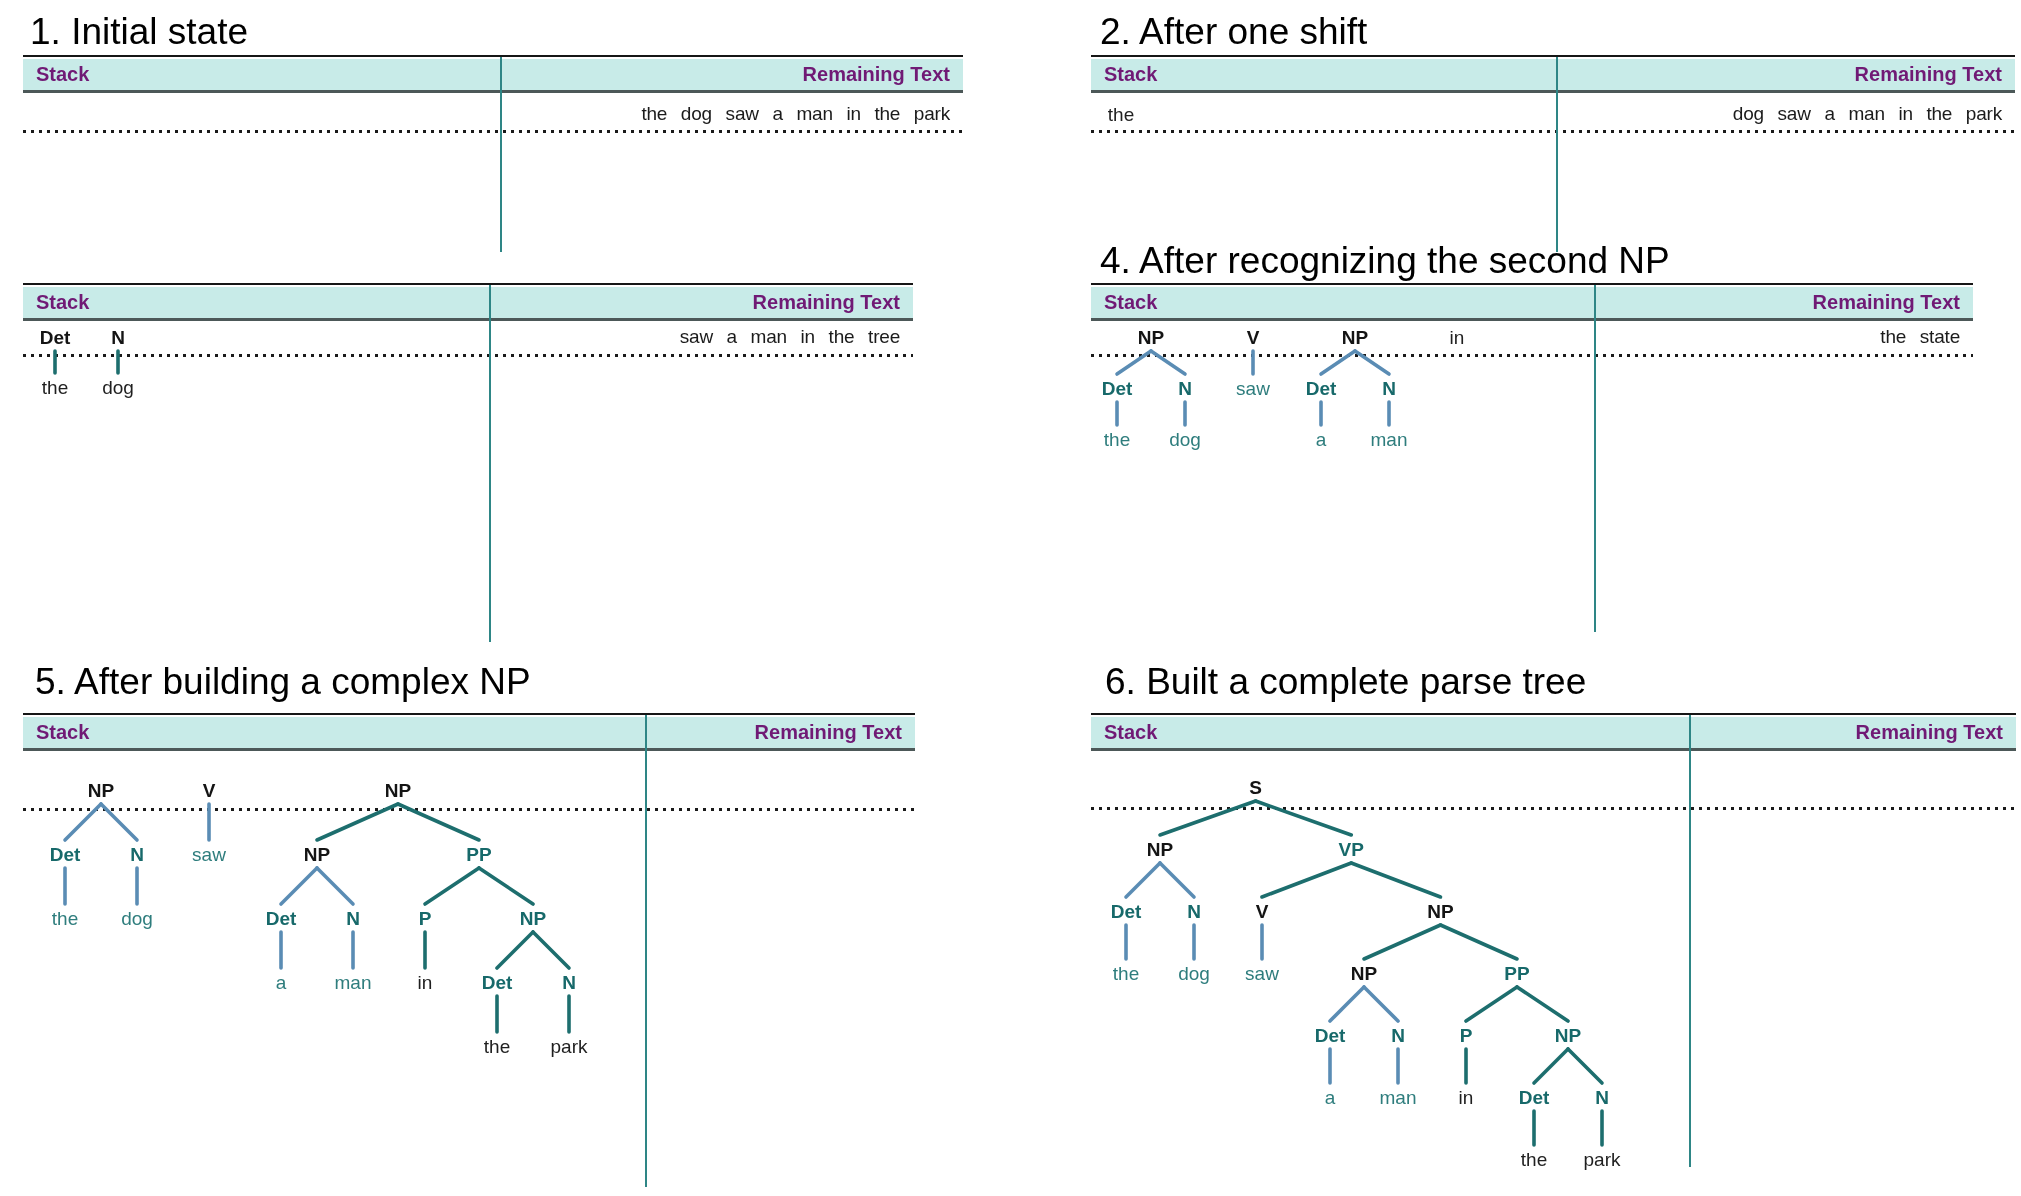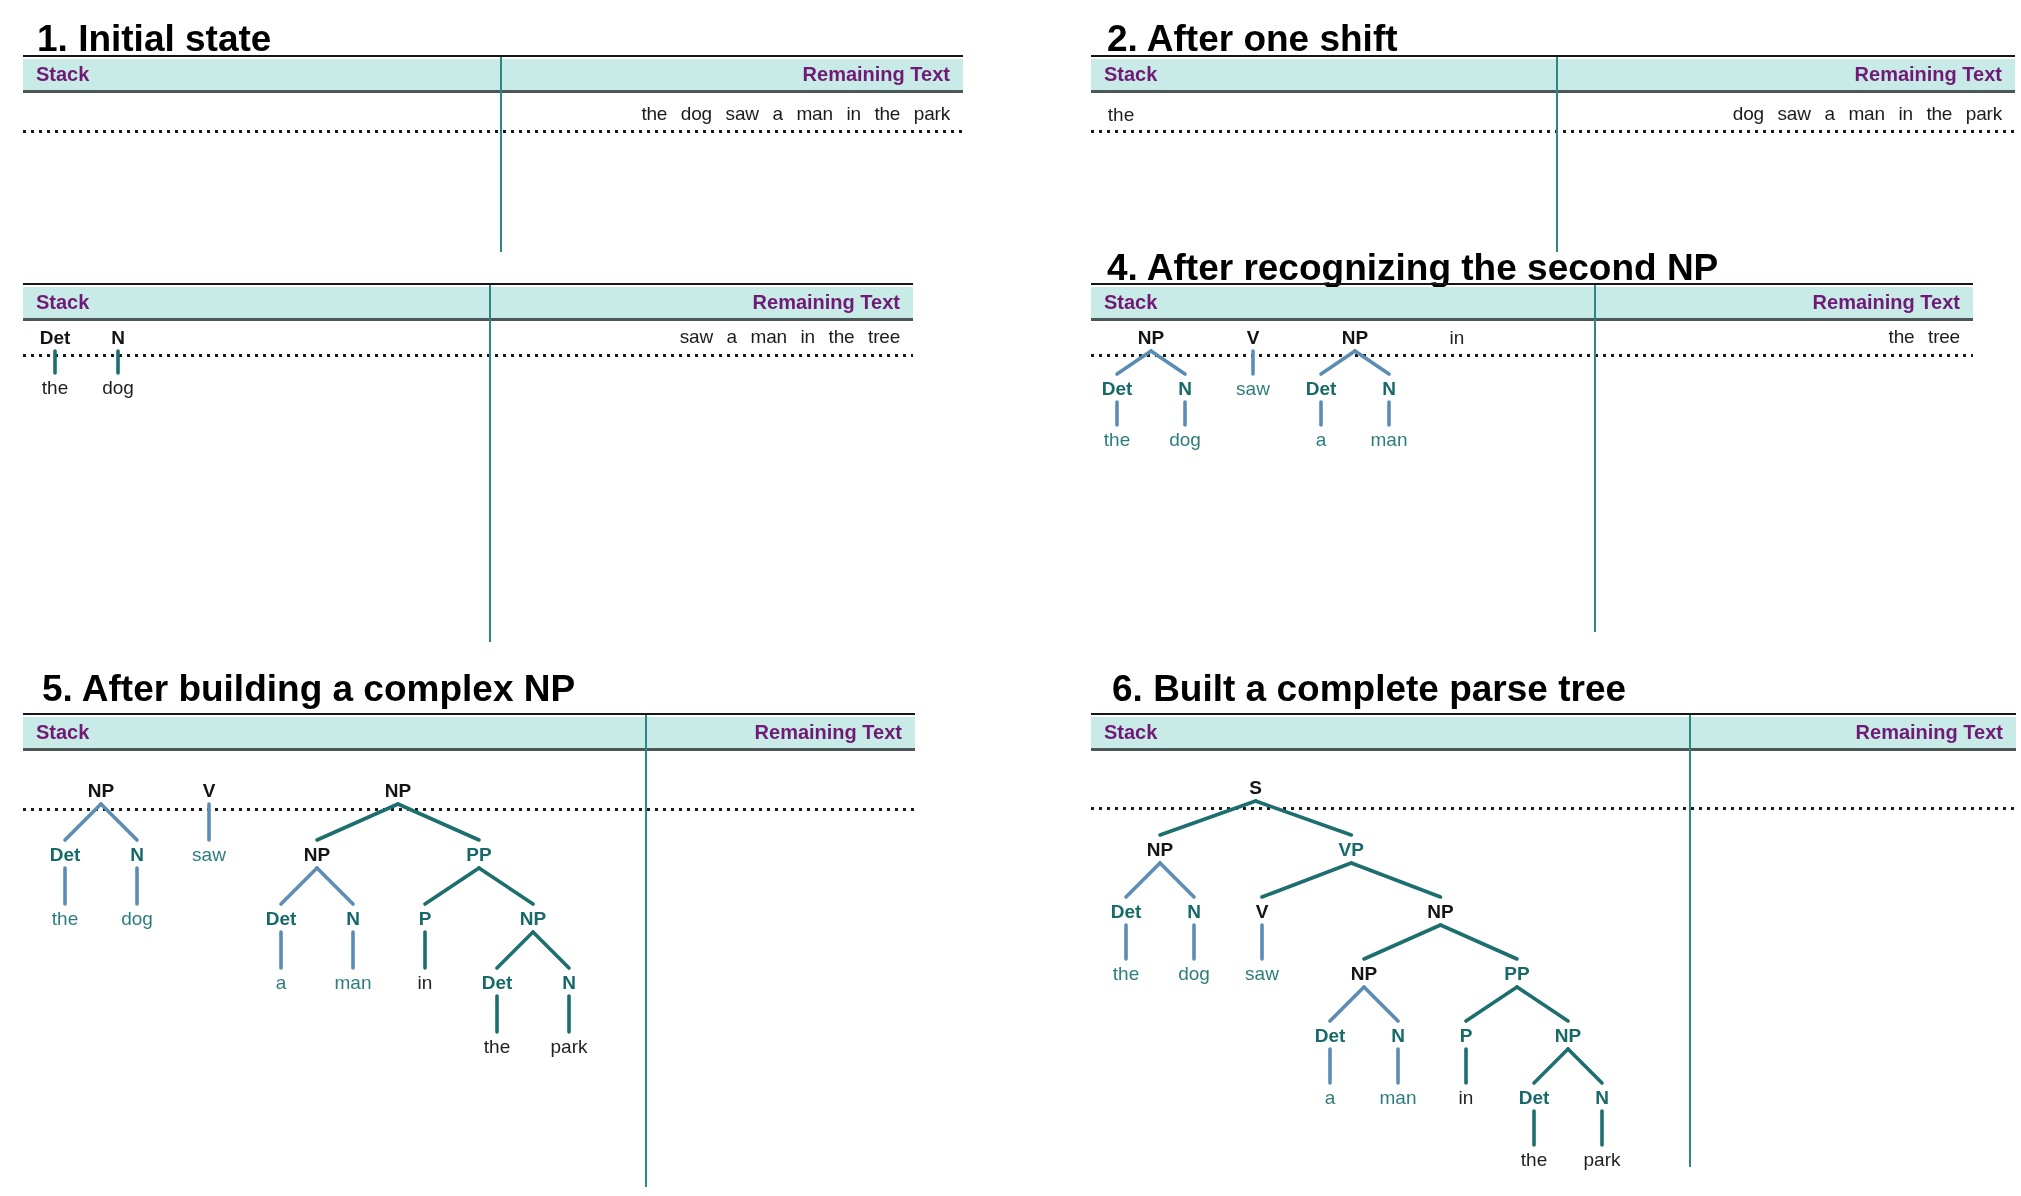--- a/index.html
+++ b/index.html
@@ -1,23 +1,23 @@
 <!DOCTYPE html>
 <html><head>
 <meta charset="utf-8">
 <style>
   html,body{margin:0;padding:0;background:#ffffff;}
   body{font-family:"Liberation Sans","DejaVu Sans",sans-serif;}
   #canvas{position:relative;width:2021px;height:1196px;background:#fff;overflow:hidden;}
 
   .panel-title{
     position:absolute;
-    margin:12px;
+    margin:5px;
     font-size:37px;
-    font-weight:700;
+    font-weight:400;
     color:#000;
     letter-spacing:0px;
     white-space:nowrap;
   }
 
   .state-table{
     position:absolute;
     border-top:2px solid #161616;
   }
   .thead{
@@ -132,21 +132,21 @@
     </div>
   </div>
 
   <h2 class="panel-title" style="left:1095px;top:235px;">4. After recognizing the second NP</h2>
   <div class="state-table" style="left:1091px;top:283px;width:882px;">
     <div class="thead">
       <span class="th stack">Stack</span>
       <span class="th rem">Remaining Text</span>
     </div>
     <div class="tbody" style="height: 311px;">
-      <div class="rem-text" style="right: 13px; top: 4px;">the tree</div>
+      <div class="rem-text" style="right: 13px; top: 4px;">the state</div>
       <div class="dotted-line" style="top: 33px; width: 100%;"></div>
       <div class="vline" style="left: 503px; top: -36px; height: 347px;"></div>
       <svg class="tree-svg" width="882" height="347" style="top: -36px;">
           <line x1="26" y1="117" x2="26" y2="140" stroke="#5a8cb4" stroke-width="3.6" stroke-linecap="round"></line>
           <line x1="94" y1="117" x2="94" y2="140" stroke="#5a8cb4" stroke-width="3.6" stroke-linecap="round"></line>
           <line x1="60" y1="66" x2="26" y2="89" stroke="#5a8cb4" stroke-width="3.6" stroke-linecap="round"></line>
           <line x1="60" y1="66" x2="94" y2="89" stroke="#5a8cb4" stroke-width="3.6" stroke-linecap="round"></line>
           <line x1="162" y1="66" x2="162" y2="89" stroke="#5a8cb4" stroke-width="3.6" stroke-linecap="round"></line>
           <line x1="230" y1="117" x2="230" y2="140" stroke="#5a8cb4" stroke-width="3.6" stroke-linecap="round"></line>
           <line x1="298" y1="117" x2="298" y2="140" stroke="#5a8cb4" stroke-width="3.6" stroke-linecap="round"></line>

